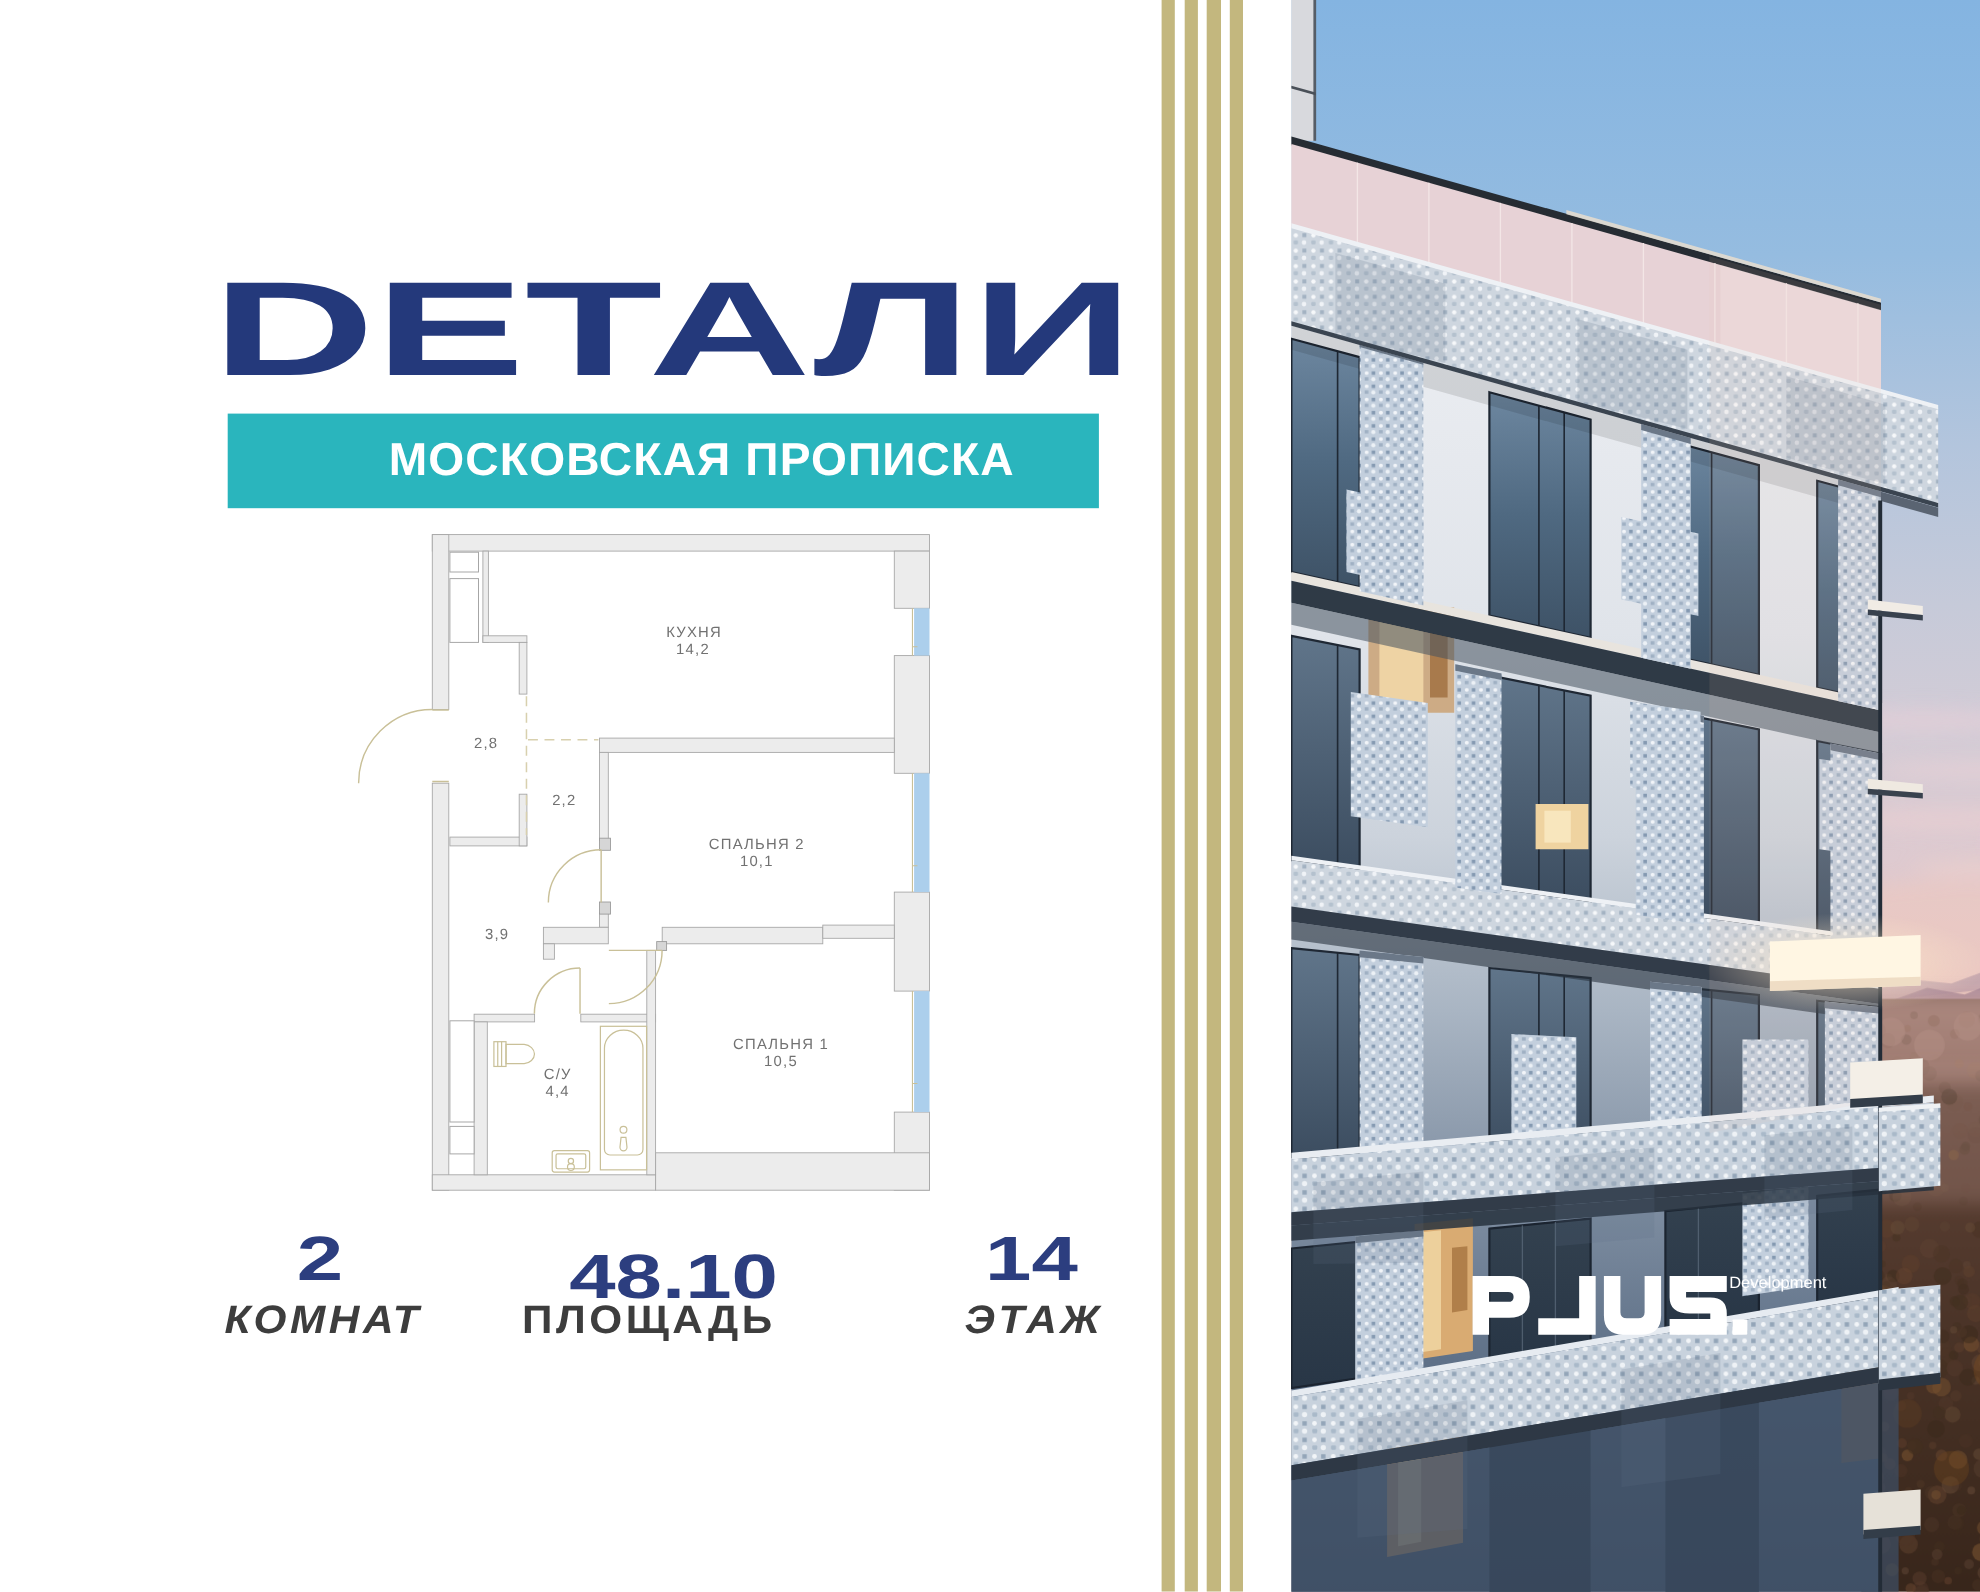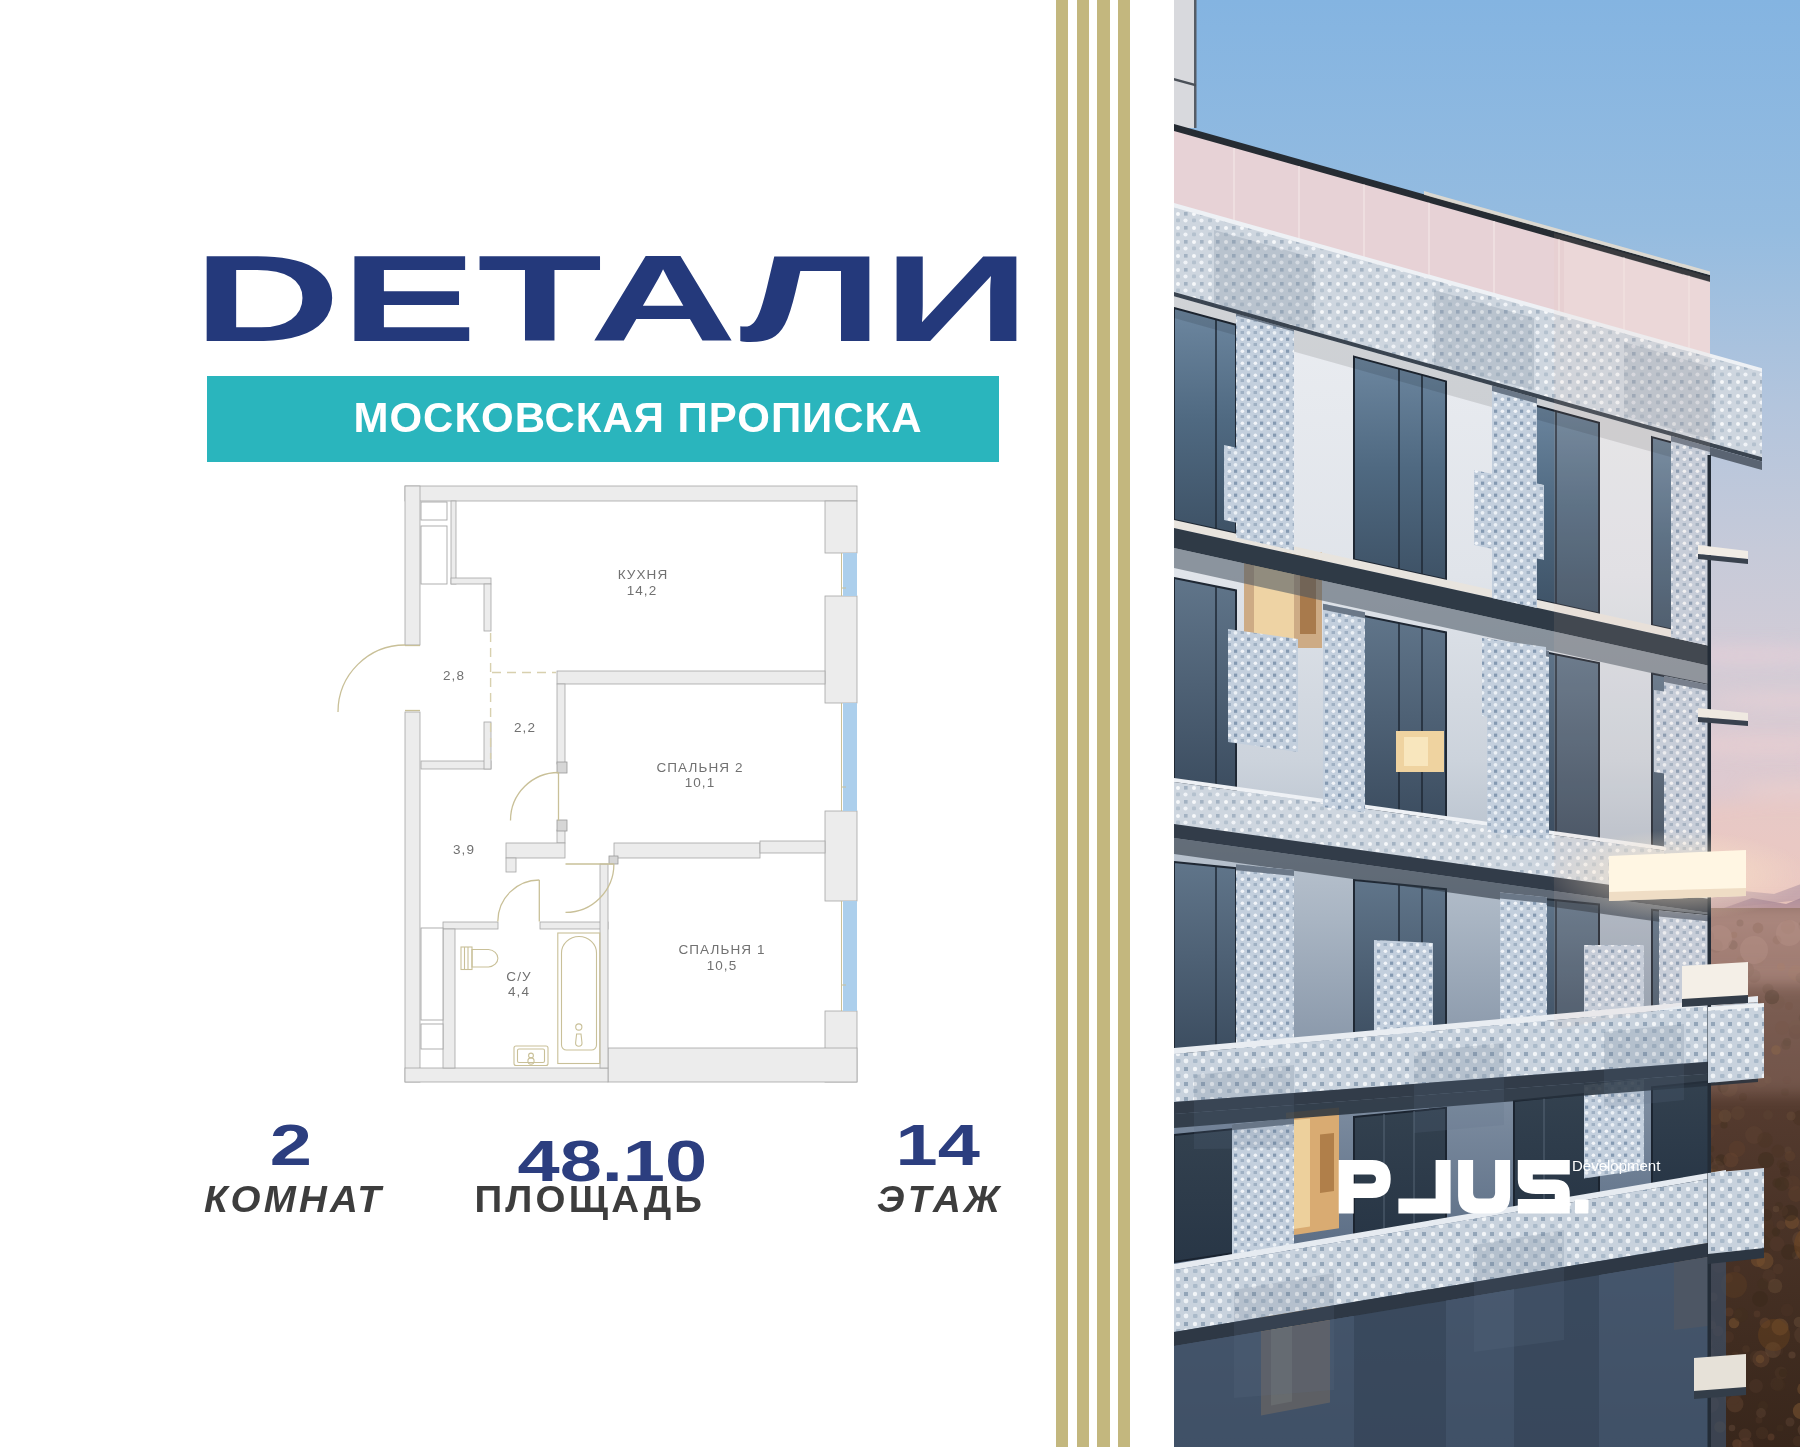--- a/index.html
+++ b/index.html
@@ -15,21 +15,21 @@
   .statlab{color:#3d3d3d;font-weight:bold;font-size:36px;letter-spacing:3px;white-space:nowrap;transform:scale(1.07,1);}
   .cc{display:flex;align-items:flex-end;justify-content:center;}
 </style>
 </head>
 <body>
   <div class="abs" id="logo">DЕТАЛИ</div>
   <div class="abs" id="tealbar">
     <div class="abs" id="tealtxt">МОСКОВСКАЯ ПРОПИСКА</div>
   </div>
 
-  <div class="abs" id="planbox" style="left:330px;top:480px;width:540px;height:610px;">
+  <div class="abs" id="planbox" style="left:318px;top:480px;width:540px;height:610px;">
   <svg width="540" height="610" viewBox="330 480 540 610">
     <g fill="#ececec" stroke="#a6a6a6" stroke-width="0.8">
       <rect x="405" y="486" width="452" height="15"></rect>
       <rect x="405" y="486" width="15" height="159"></rect>
       <rect x="405" y="712" width="15" height="370"></rect>
       <rect x="825" y="501" width="32" height="52"></rect>
       <rect x="825" y="596" width="32" height="107"></rect>
       <rect x="825" y="811" width="32" height="90"></rect>
       <rect x="825" y="1011" width="32" height="71"></rect>
       <rect x="608" y="1048" width="249" height="34"></rect>

